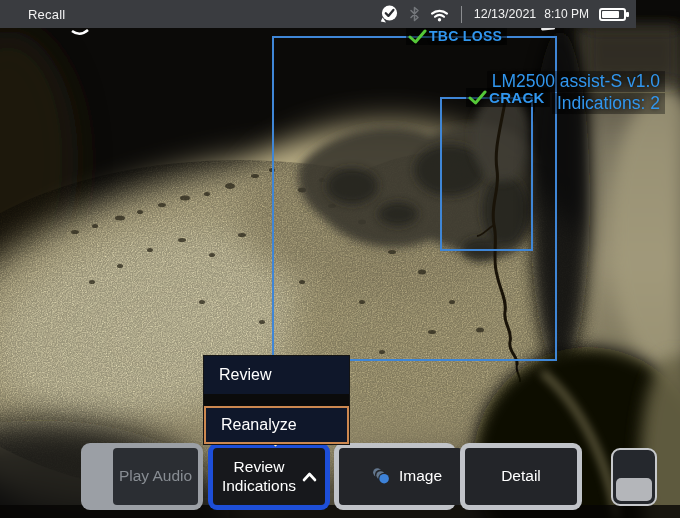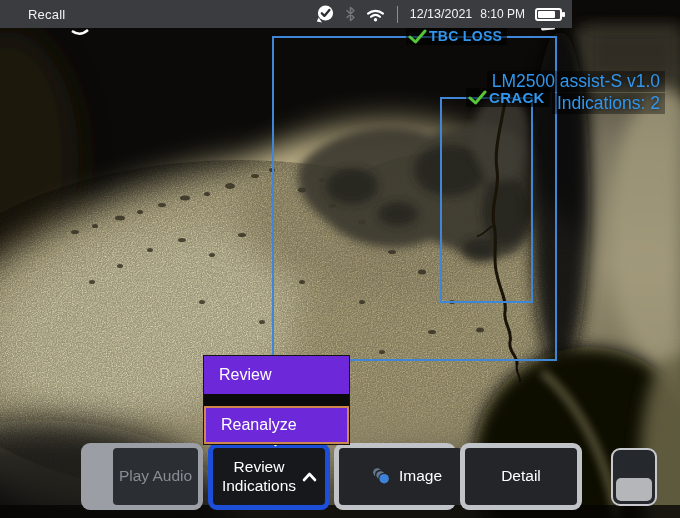--- a/index.html
+++ b/index.html
@@ -1,21 +1,21 @@
 <!DOCTYPE html>
 <html style="--accent-blue: #3f86d6; --label-blue: #3196ee; --check-green: #55c838; --highlight-orange: #cd8850;"><head>
 <meta charset="utf-8">
 <style>
   html,body{margin:0;padding:0;background:#000;}
   .stage{position:relative;width:680px;height:518px;overflow:hidden;background:#0b0a08;
          font-family:"Liberation Sans", sans-serif; -webkit-font-smoothing:antialiased;}
   svg.scene{position:absolute;left:0;top:0;z-index:1;}
 
   
-  .topbar{position:absolute;left:0;top:0;width:572px;height:28px;background:#3a3c40;z-index:10;
+  .topbar{position:absolute;left:0;top:0;width:636px;height:28px;background:#3a3c40;z-index:10;
           display:flex;align-items:center;color:#f2f2f2;}
   .topbar-title{margin-left:28px;font-size:13px;letter-spacing:.2px;}
   .topbar-right{position:absolute;right:10px;top:0;height:28px;display:flex;align-items:center;gap:10px;}
   .tb-divider{width:1px;height:17px;background:#8b8d90;margin:0 2px;}
   .tb-date{font-size:12.5px;}
   .tb-time{font-size:12px;margin-left:-2px;}
   .battery{position:relative;width:27px;height:13px;border:2px solid #fff;border-radius:3px;box-sizing:border-box;}
   .battery-fill{position:absolute;left:1px;top:1px;bottom:1px;width:17px;background:#fff;border-radius:1px;}
   .battery-nub{position:absolute;right:-5px;top:2px;width:3px;height:5px;background:#fff;border-radius:1px;}
 
@@ -35,21 +35,21 @@
 
   .app-overlay{position:absolute;right:15px;top:71px;z-index:4;text-align:right;}
   .app-overlay .ln{display:block;margin-bottom:1px;}
   .app-overlay span{display:inline-block;color:var(--label-blue,#3196ee);font-size:17.5px;
         background:rgba(0,0,0,.35);padding:0 5px;text-shadow:0 0 5px rgba(0,0,0,.8);}
 
   
   .popup{position:absolute;left:203px;top:355px;width:147px;z-index:7;background:#0b0b0b;
          border:1px solid #141414;box-sizing:border-box;}
   .popup-item{height:38px;display:flex;align-items:center;padding-left:15px;color:#fff;font-size:16px;
-              box-sizing:border-box;background:#6d28d9;}
+              box-sizing:border-box;background:#0f172a;}
   .popup-item.highlighted{border:2px solid var(--highlight-orange,#cd8850);margin-top:12px;}
   .popup-pointer{position:absolute;left:267px;top:426px;width:15px;height:15px;background:#0d0a07;
                  transform:rotate(45deg);border-right:2px solid #ededed;border-bottom:2px solid #ededed;z-index:6;}
 
   
   .toolbar{position:absolute;left:0;top:0;width:680px;height:518px;z-index:5;pointer-events:none;}
   .skey{position:absolute;top:443px;width:122px;height:67px;border-radius:9px;background:#c0c3c8;
         padding:5px;box-sizing:border-box;pointer-events:auto;}
   .skey-inner{width:100%;height:100%;border-radius:4px;background:#232529;display:flex;align-items:center;
               justify-content:center;color:#fff;font-size:15.5px;text-align:center;line-height:1.18;position:relative;}
@@ -185,21 +185,21 @@
   </svg>
 
   <div class="det-box det-0" style="left: 272px; top: 36px; width: 285px; height: 325px;">
     <div class="det-label-row">
       <svg class="check-icon" width="19" height="15" viewBox="0 0 19 15">
         <polyline points="2,8 7.5,13 17,2"></polyline>
       </svg>
       <span class="det-label">TBC LOSS</span>
     </div>
   </div>
-  <div class="det-box det-1" style="left: 440px; top: 97px; width: 93px; height: 206px;">
+  <div class="det-box det-1" style="left: 440px; top: 97px; width: 93px; height: 154px;">
     <div class="det-label-row">
       <svg class="check-icon" width="19" height="15" viewBox="0 0 19 15">
         <polyline points="2,8 7.5,13 17,2"></polyline>
       </svg>
       <span class="det-label" style="font-size:15px">CRACK</span>
     </div>
   </div>
 
   <div class="app-overlay">
     <div class="ln"><span>LM2500 assist-S v1.0</span></div>

